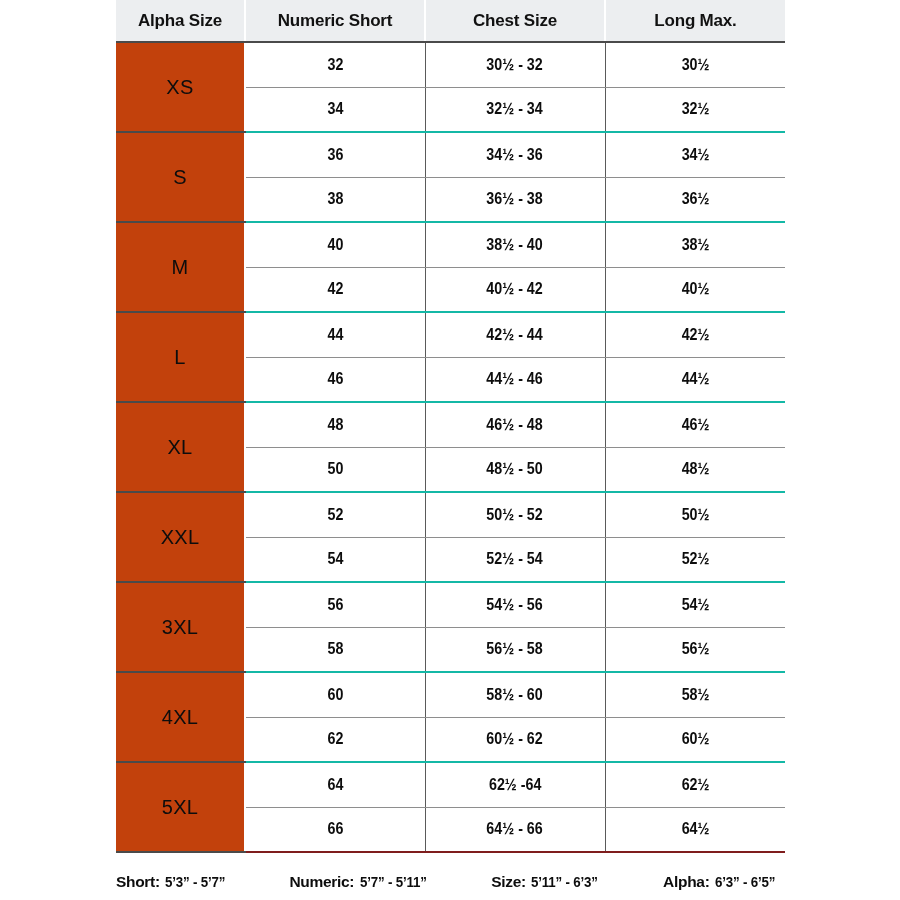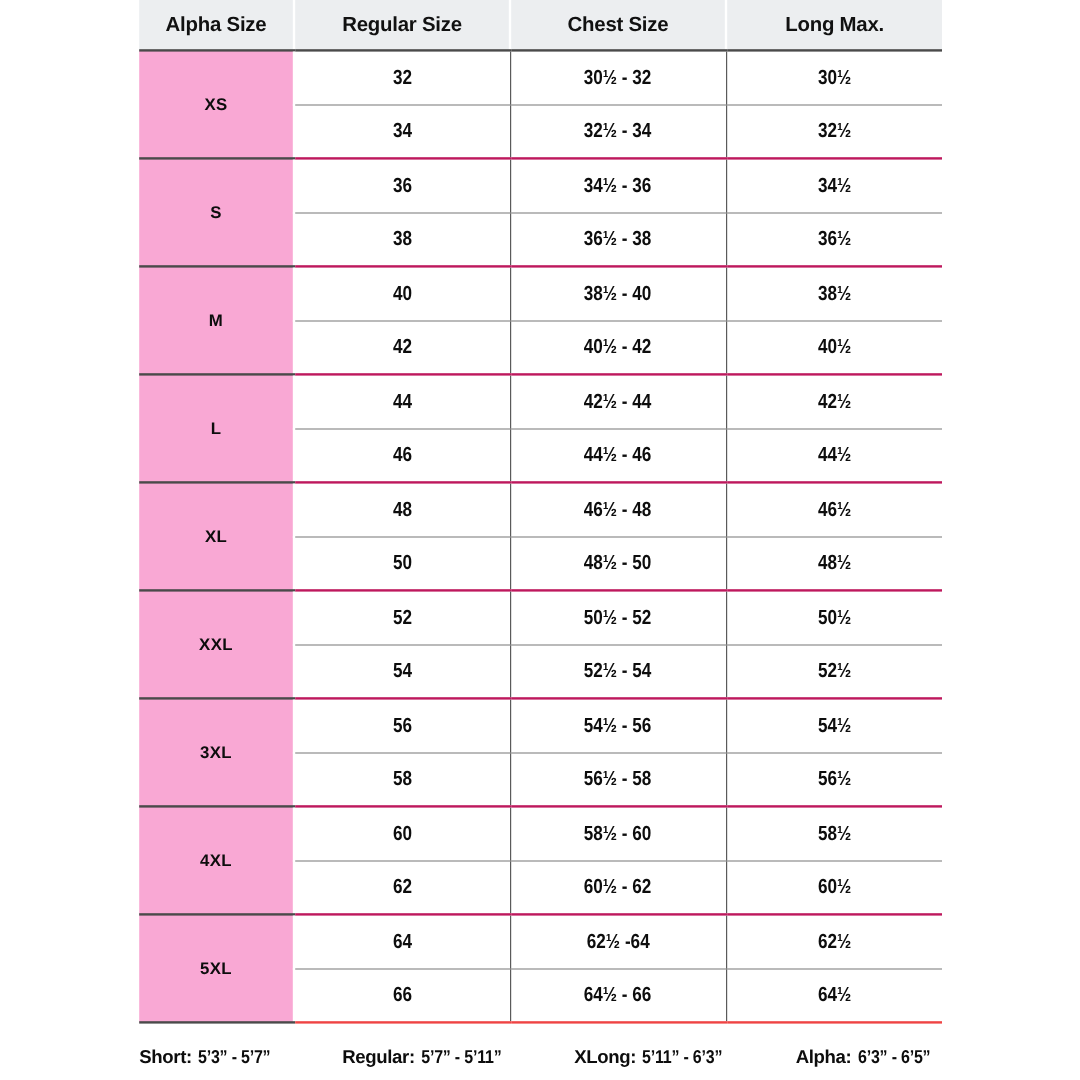--- a/index.html
+++ b/index.html
@@ -70,33 +70,33 @@
     color: #0d0d0d;
     box-sizing: border-box;
     border-right: 1px solid #5a5a5a;
     border-bottom: 1px solid #8e8e8e;
     background: #ffffff;
   }
   tbody td.last { border-right: none; }
 
   
   tbody tr.group-end td {
-    border-bottom: 2px solid #be185d;
+    border-bottom: 2px solid #14b8a6;
   }
 
   
   tbody tr.table-end td {
-    border-bottom: 2px solid #ef4444;
+    border-bottom: 2px solid #7f1d1d;
   }
 
   
   td.alpha {
-    background: #f9a8d4;
-    font-size: 14px;
-    font-weight: bold;
+    background: #c2410c;
+    font-size: 20px;
+    font-weight: normal;
     letter-spacing: 0.3px;
     color: #0d0d0d;
     border-right: 2px solid #ffffff;
     border-bottom: 2px solid #4a4a4a;
   }
 
   
   .val {
     display: inline-block;
     transform: scaleX(0.84);
@@ -158,21 +158,21 @@
           <col class="c-numeric">
           <col class="c-chest">
           <col class="c-waist">
       </colgroup>
       <thead>
         <tr>
           <th>
             <span class="head-label">Alpha Size</span>
           </th>
           <th>
-            <span class="head-label">Regular Size</span>
+            <span class="head-label">Numeric Short</span>
           </th>
           <th>
             <span class="head-label">Chest Size</span>
           </th>
           <th class="last">
             <span class="head-label">Long Max.</span>
           </th>
         </tr>
       </thead>
       <tbody id="chart-body">
@@ -274,18 +274,18 @@
             <td><span class="val">66</span></td>
             <td><span class="val">64½ - 66</span></td>
             <td class="last"><span class="val">64½</span></td>
           </tr>
         </tbody>
     </table>
   </div>
 
   <div id="legend">
       <div class="legend-item"><span class="lg-label">Short:</span> <span class="lg-value">5’3” - 5’7”</span></div>
-      <div class="legend-item"><span class="lg-label">Regular:</span> <span class="lg-value">5’7” - 5’11”</span></div>
-      <div class="legend-item"><span class="lg-label">XLong:</span> <span class="lg-value">5’11” - 6’3”</span></div>
+      <div class="legend-item"><span class="lg-label">Numeric:</span> <span class="lg-value">5’7” - 5’11”</span></div>
+      <div class="legend-item"><span class="lg-label">Size:</span> <span class="lg-value">5’11” - 6’3”</span></div>
       <div class="legend-item"><span class="lg-label">Alpha:</span> <span class="lg-value">6’3” - 6’5”</span></div>
     </div>
 
 </div>
 
 </body></html>

